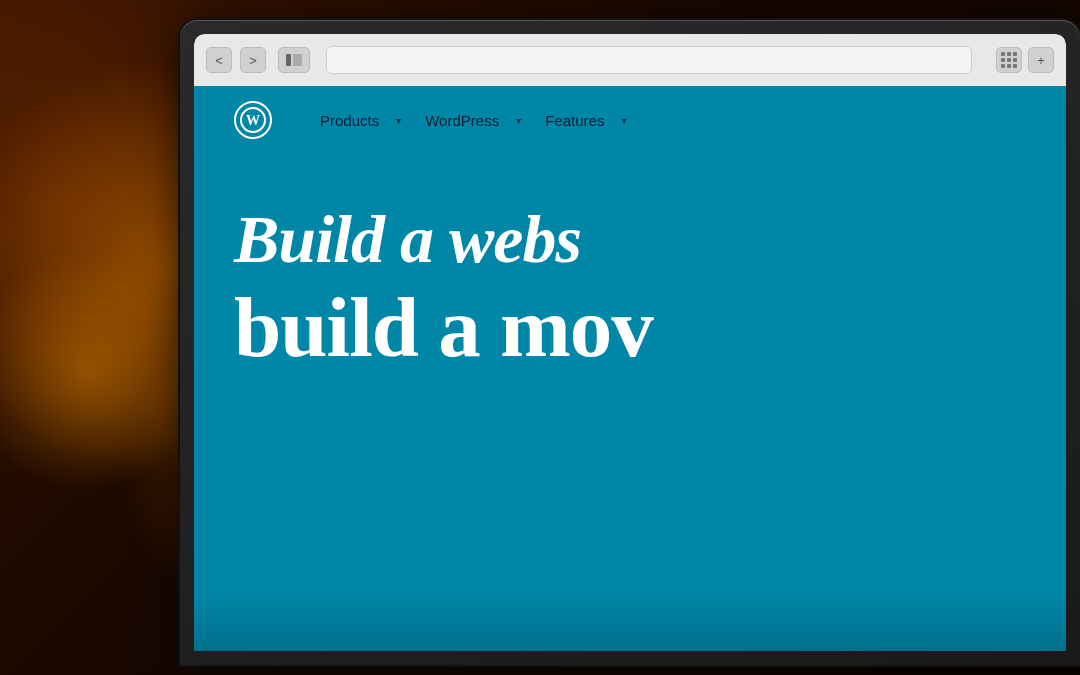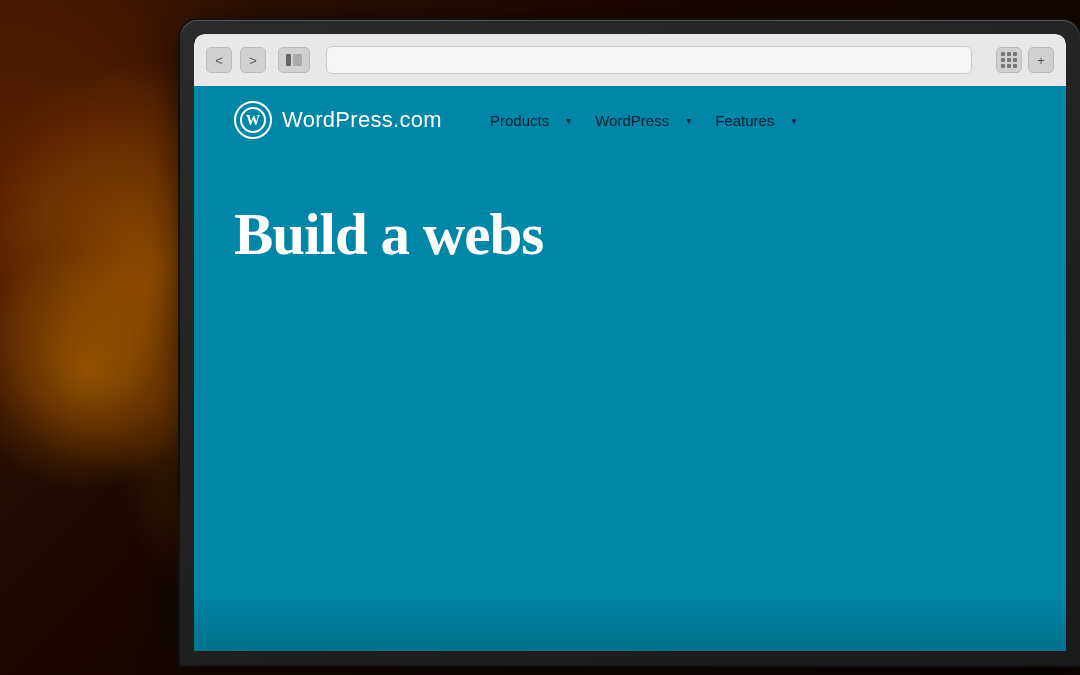--- a/index.html
+++ b/index.html
@@ -200,26 +200,27 @@
       opacity: 0.85;
     }
 
     
     .hero-section {
       background: #0087a8;
       padding: 50px 40px 0;
     }
 
     .hero-title {
-      font-size: 59px;
+      font-size: 68px;
       font-weight: 700;
       color: white;
       font-family: Georgia, 'Times New Roman', serif;
       line-height: 1.05;
       letter-spacing: -1px;
+      font-style: italic;
     }
 
     
     .hero-title-line2 {
       font-size: 85px;
       font-weight: 700;
       color: white;
       font-family: Georgia, 'Times New Roman', serif;
       line-height: 1.05;
       letter-spacing: -1px;
@@ -319,41 +320,41 @@
       <nav class="site-nav">
 
         <div class="wp-logo">
           <div class="wp-logo-circle">
 
             <svg width="26" height="26" viewBox="0 0 26 26">
               <circle cx="13" cy="13" r="12" fill="none" stroke="white" stroke-width="2"></circle>
               <text x="13" y="18" text-anchor="middle" font-size="14" font-weight="bold" fill="white" font-family="Georgia, serif">W</text>
             </svg>
           </div>
-          <span class="wp-logo-text">WordPress.com</span>
         </div>
 
         <div class="nav-items">
           <div class="nav-item">
             <span>Products</span>
             <span class="nav-chevron">▾</span>
           </div>
           <div class="nav-item">
             <span>WordPress</span>
             <span class="nav-chevron">▾</span>
           </div>
           <div class="nav-item">
             <span>Features</span>
             <span class="nav-chevron">▾</span>
           </div>
         </div>
       </nav>
 
       <div class="hero-section">
         <div class="hero-title">Build a webs</div>
+        <div class="hero-title-line2">build a mov</div>
       </div>
 
       <div class="bottom-fade"></div>
     </div>
 
   </div>
 </div>
 
 <div class="left-photo-blend"></div>
 

